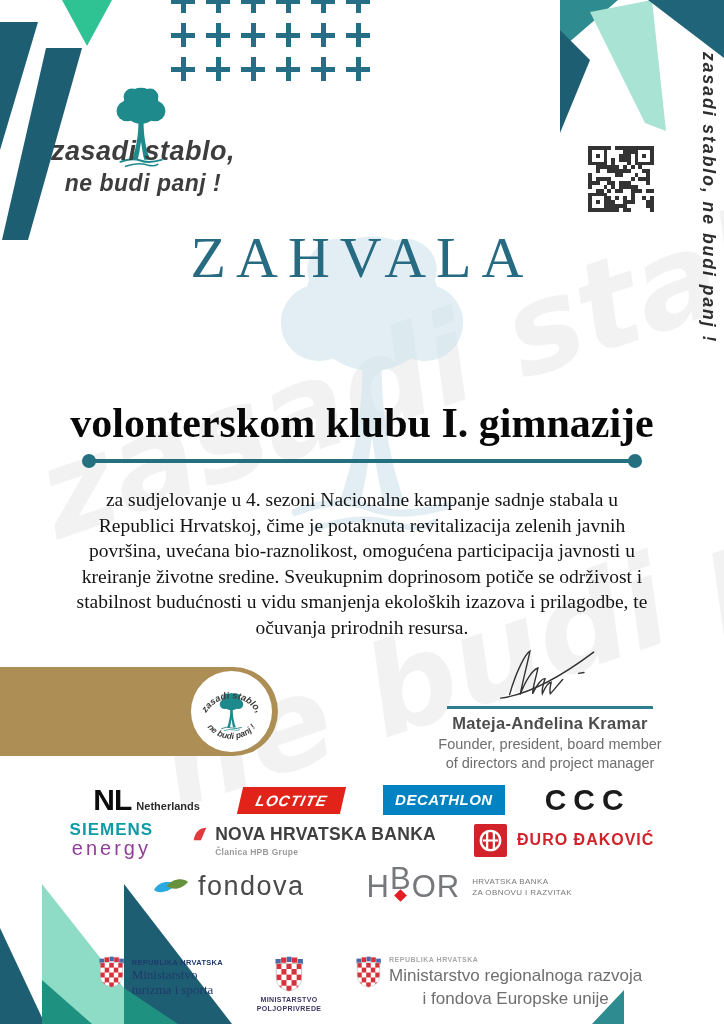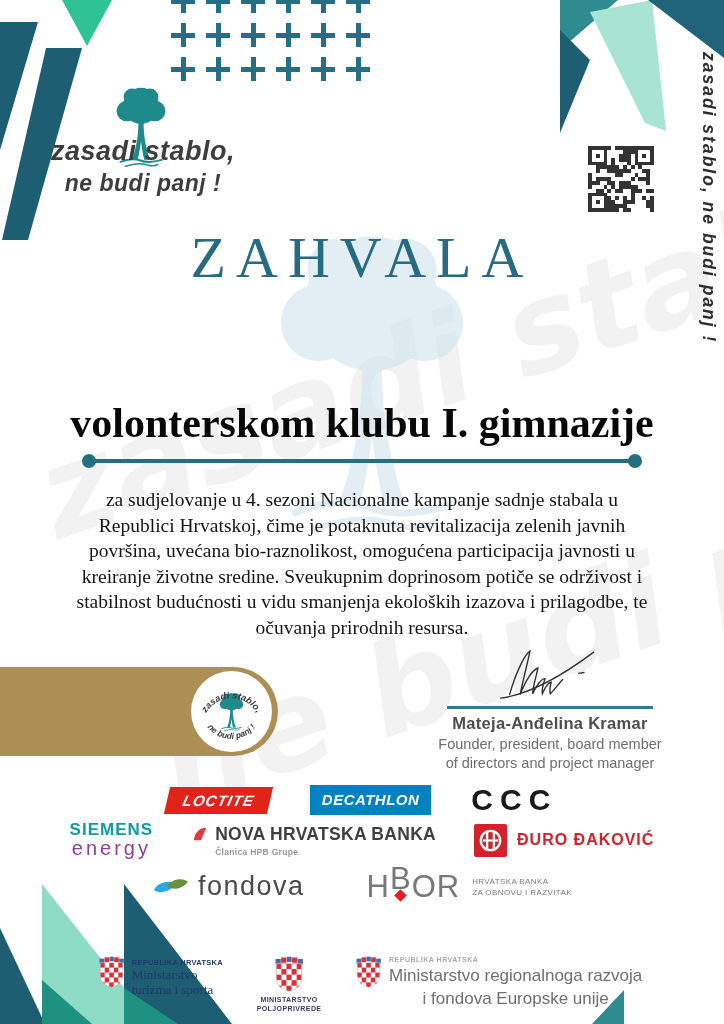--- a/index.html
+++ b/index.html
@@ -532,20 +532,24 @@
     </g>
   </svg>
   <div class="sig-line"></div>
   <div class="sig-name">Mateja-Anđelina Kramar</div>
   <div class="sig-role">
     <div>Founder, president, board member</div>
     <div>of directors and project manager</div>
   </div>
 
   <div class="sp-row row1">
+    <div class="nl">
+      <span class="nl-mark">NL</span>
+      <span class="nl-sub">Netherlands</span>
+    </div>
     <div class="loctite">
       <span>LOCTITE</span>
     </div>
     <div class="decathlon">
       <span>DECATHLON</span>
     </div>
     <div class="ccc">CCC</div>
   </div>
 
   <div class="sp-row row2">

